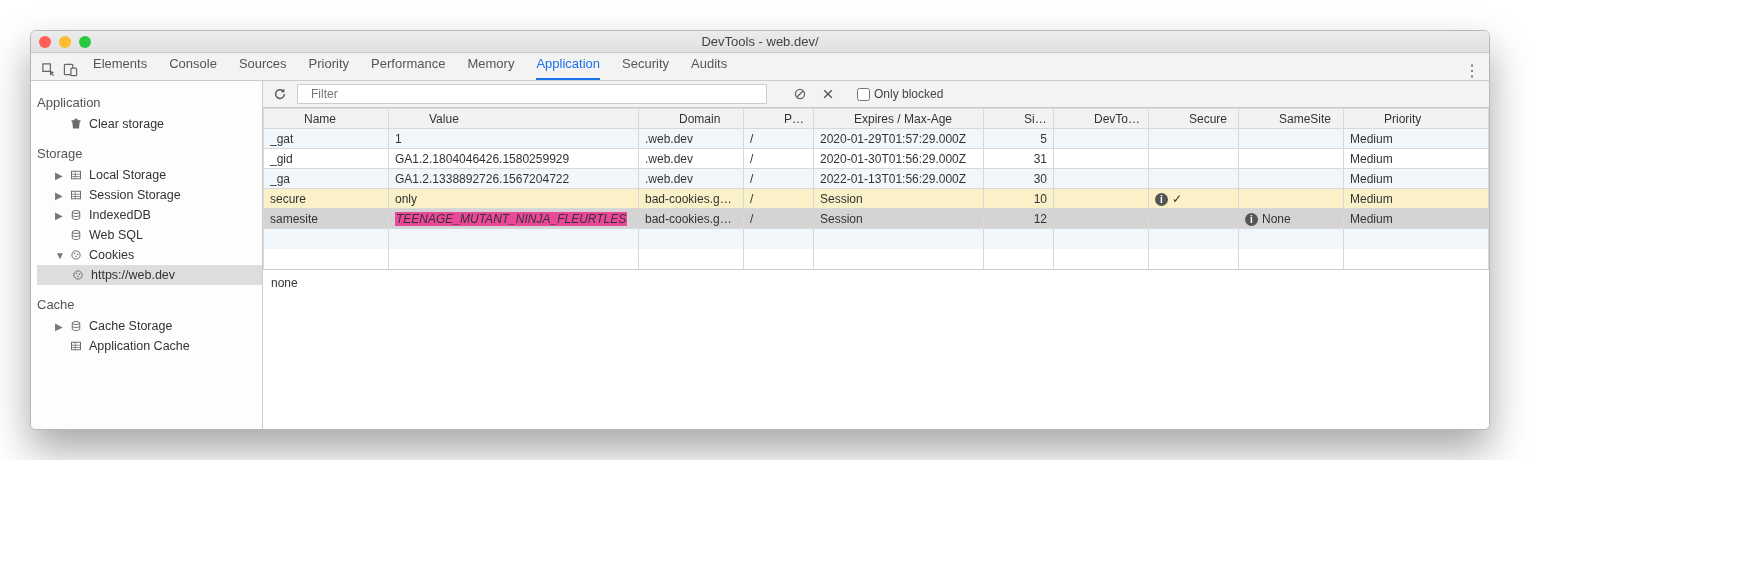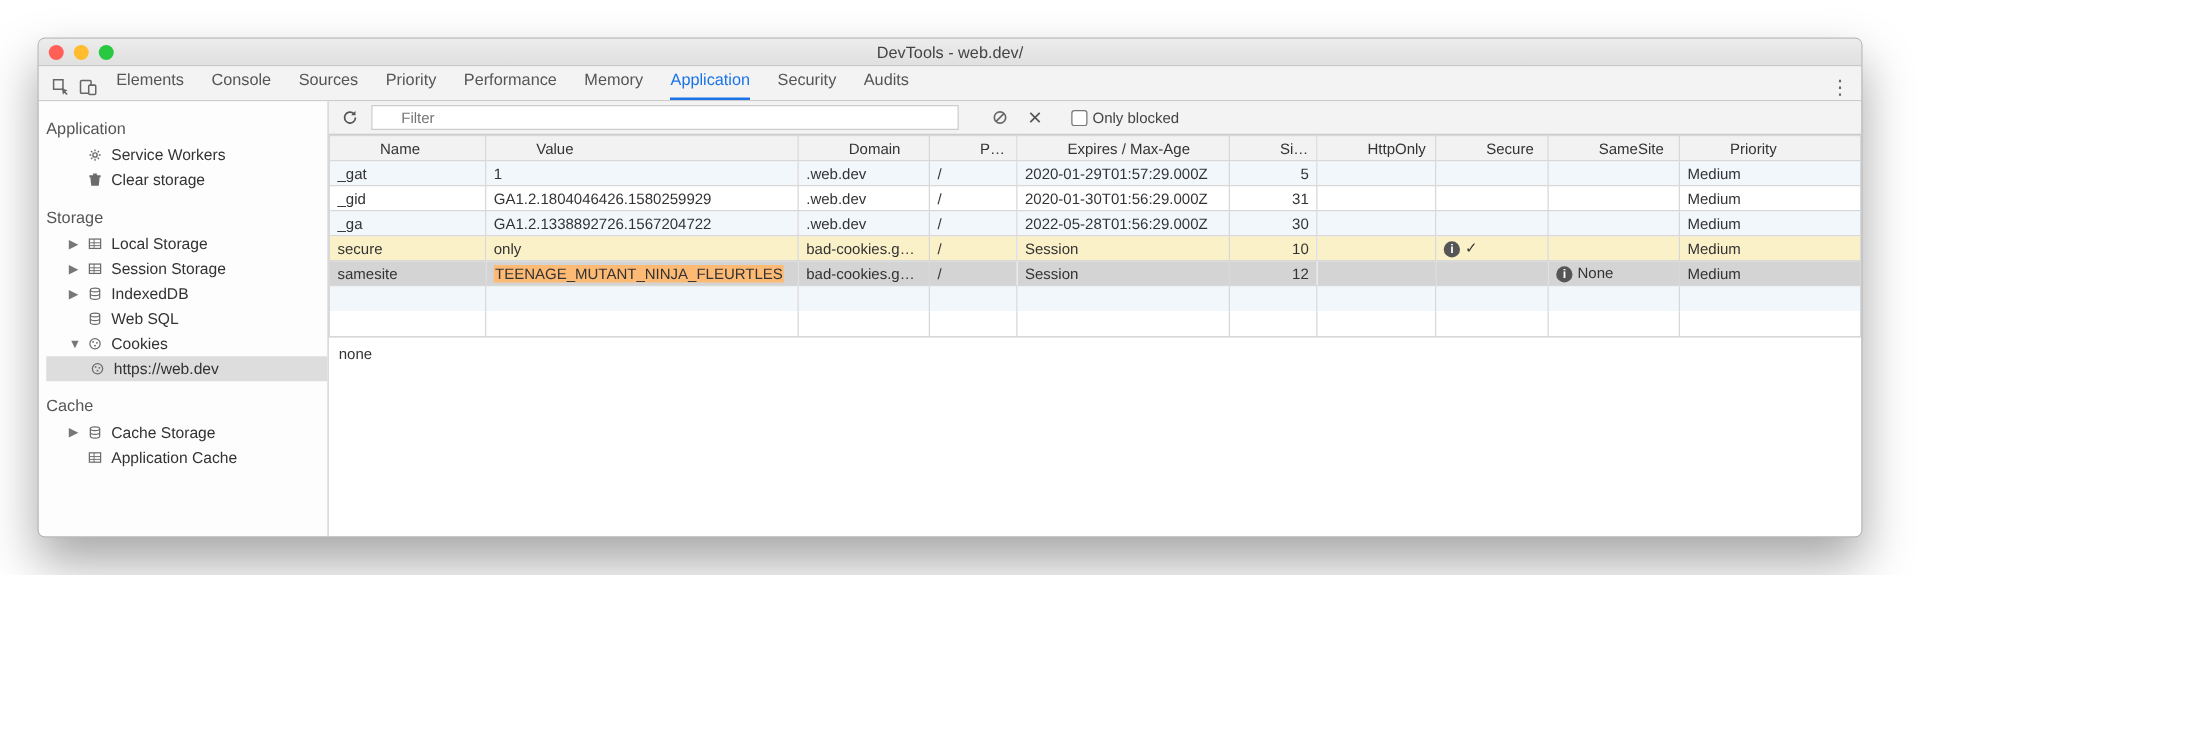--- a/index.html
+++ b/index.html
@@ -69,42 +69,42 @@
   .item.selected { background:#ddd; }
   .arrow { width:8px; color:#777; font-size:10px; }
   .main { flex:1; display:flex; flex-direction:column; overflow:hidden; }
   .toolbar {
     height:27px; background:#f3f3f3;border-bottom:1px solid #ccc;
     display:flex; align-items:center; padding:0 6px; gap:6px;
   }
   .toolbar .btn { width:22px; height:22px; display:flex; align-items:center; justify-content:center; color:#666; cursor:pointer; }
   .filter {
     flex: 0 0 470px; height:20px; border:1px solid #ccc;
-    background:#fff; padding:2px 23px; color:#999; font-size:12px;
+    background:#fff; padding:2px 13px; color:#999; font-size:12px;
   }
   .toolbar .chk { display:flex; align-items:center; gap:4px; color:#444; }
   .toolbar input[type=checkbox]{ width:13px;height:13px; }
   .table-wrap { flex:0 0 auto; overflow:auto; }
   table { border-collapse: collapse; width:100%; table-layout:fixed; }
   th, td {
     border: 1px solid #d8d8d8;
     height:20px;
     padding: 0 6px;
     text-align:left;
     font-size:12px;
     color:#333;
     overflow:hidden; text-overflow:ellipsis; white-space:nowrap;
     background:#fff;
   }
   th { background:#f2f2f2; font-weight:400;padding-left:40px; }
   tr.alt td { background:#f2f7fc; }
   tr.warn td { background:#fbf1c8; }
   tr.sel td { background:#d4d4d4; }
   .size { text-align:right; }
-  .value-highlight { background:#fdba74; padding:0 1px; }
+  .value-highlight { background:#ec4899; padding:0 1px;font-style:italic; }
   .info-ico { display:inline-block; width:13px;height:13px;border-radius:50%;background:#555;color:#fff;font-size:10px;text-align:center;line-height:13px;font-weight:bold;margin-right:4px; }
   .below { flex:1; padding:6px 8px; color:#333; border-top:1px solid #ccc; background:#fff; }
   .empty-rows td { border-left:1px solid #d8d8d8; border-right:1px solid #d8d8d8; border-top:none; border-bottom:none; }
   svg { display:block; }
 </style>
 </head>
 <body>
 
 <div class="window">
 
@@ -146,30 +146,20 @@
   </div>
 
   <div class="body">
     <div class="sidebar" id="sidebar">
         <div class="group">
           <div class="group-title">Application</div>
           <div class="item">
             <span class="arrow"></span>
             <span class="ico">
               <svg width="12" height="12" viewBox="0 0 16 16">
-                <circle cx="8" cy="8" r="2.3" fill="none" stroke="#6b6b6b" stroke-width="1.5"></circle>
-                <path fill="none" stroke="#6b6b6b" stroke-width="1.5" d="M8 2v2M8 12v2M2 8h2M12 8h2M3.8 3.8l1.4 1.4M10.8 10.8l1.4 1.4M3.8 12.2l1.4-1.4M10.8 5.2l1.4-1.4"></path>
-              </svg>
-            </span>
-            <span>Service Workers</span>
-          </div>
-          <div class="item">
-            <span class="arrow"></span>
-            <span class="ico">
-              <svg width="12" height="12" viewBox="0 0 16 16">
                 <path fill="#6b6b6b" d="M3 5h10l-1 9H4zM2 3h12v2H2zM6 1h4v2H6z"></path>
               </svg>
             </span>
             <span>Clear storage</span>
           </div>
         </div>
         <div class="group">
           <div class="group-title">Storage</div>
           <div class="item">
             <span class="arrow">▶</span>
@@ -310,21 +300,21 @@
               <col>
           </colgroup>
           <thead>
               <tr id="thead-row">
                 <th>Name</th>
                 <th>Value</th>
                 <th>Domain</th>
                 <th>Path</th>
                 <th>Expires / Max-Age</th>
                 <th>Size</th>
-                <th>HttpOnly</th>
+                <th>DevTools</th>
                 <th>Secure</th>
                 <th>SameSite</th>
                 <th>Priority</th>
               </tr>
             </thead>
           <tbody id="tbody">
               <tr class="alt">
                 <td>_gat</td>
                 <td>1</td>
                 <td>.web.dev</td>
@@ -346,21 +336,21 @@
                 <td></td>
                 <td></td>
                 <td></td>
                 <td>Medium</td>
               </tr>
               <tr class="alt">
                 <td>_ga</td>
                 <td>GA1.2.1338892726.1567204722</td>
                 <td>.web.dev</td>
                 <td>/</td>
-                <td>2022-05-28T01:56:29.000Z</td>
+                <td>2022-01-13T01:56:29.000Z</td>
                 <td class="size">30</td>
                 <td></td>
                 <td></td>
                 <td></td>
                 <td>Medium</td>
               </tr>
               <tr class="warn">
                 <td>secure</td>
                 <td>only</td>
                 <td>bad-cookies.g…</td>

